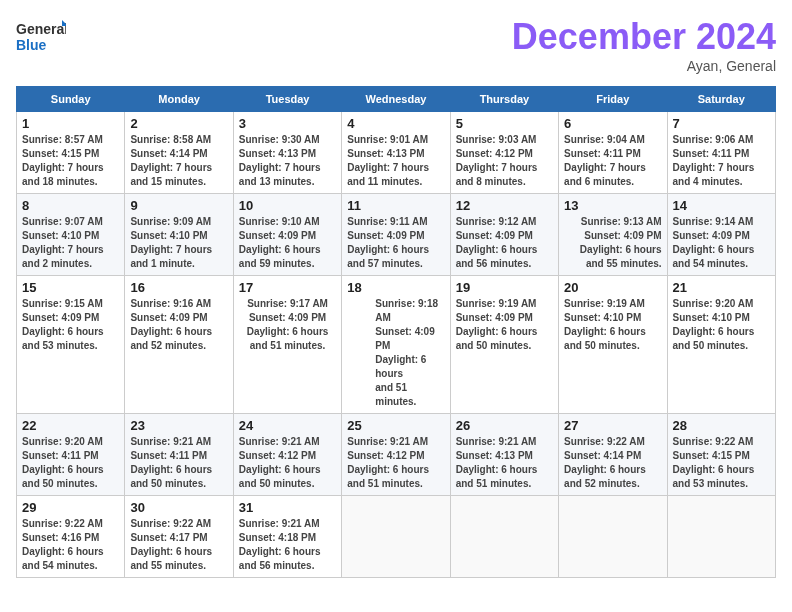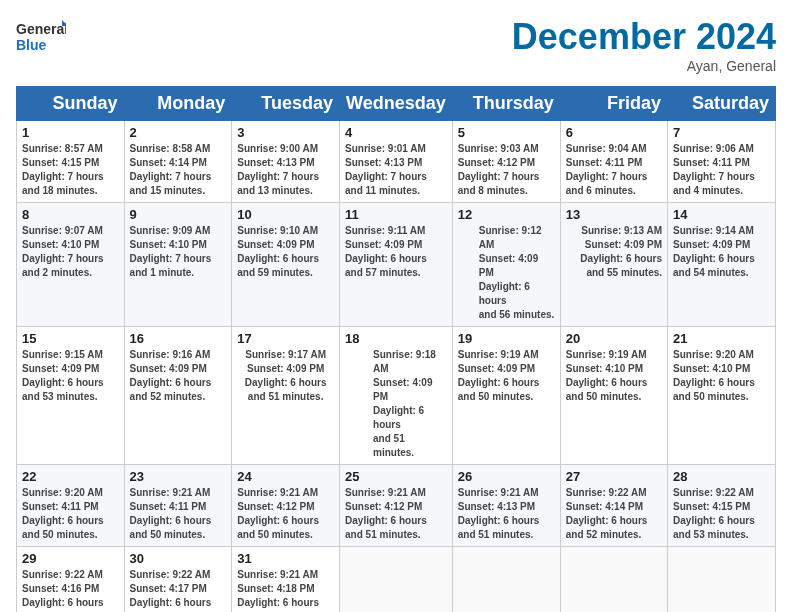--- a/index.html
+++ b/index.html
@@ -20,37 +20,37 @@
       display: flex;
       align-items: center;
       gap: 4px;
     }
     .title-block {
       text-align: right;
     }
     .month-title {
       font-size: 36px;
       font-weight: bold;
-      color: #0369a1;
+      color: #8b5cf6;
     }
     .location {
       font-size: 14px;
       color: #555;
     }
     .calendar-table {
       width: 100%;
       border-collapse: collapse;
       font-size: 11px;
     }
     .calendar-table th {
       background-color: #2b6cb0;
       color: #fff;
-      text-align: right;
+      text-align: center;
       padding: 6px 6px;
-      font-size: 18px;
+      font-size: 11px;
       font-weight: bold;
       border: 1px solid #2b6cb0;
     }
     .calendar-table td {
       border: 1px solid #ccc;
       vertical-align: top;
       padding: 4px 5px;
       width: calc(100% / 7);
       height: 80px;
       background: #fff;
@@ -115,21 +115,21 @@
         </td>
         <td>
           <span class="day-number">2</span>
           <div class="day-detail" style="white-space: pre-line;">Sunrise: 8:58 AM
 Sunset: 4:14 PM
 Daylight: 7 hours
 and 15 minutes.</div>
         </td>
         <td>
           <span class="day-number">3</span>
-          <div class="day-detail" style="white-space: pre-line;">Sunrise: 9:00 AM
+          <div class="day-detail" style="white-space: pre-line;">Sunrise: 9:30 AM
 Sunset: 4:13 PM
 Daylight: 7 hours
 and 13 minutes.</div>
         </td>
         <td>
           <span class="day-number">4</span>
           <div class="day-detail" style="white-space: pre-line;">Sunrise: 9:01 AM
 Sunset: 4:13 PM
 Daylight: 7 hours
 and 11 minutes.</div>
@@ -180,21 +180,21 @@
         </td>
         <td>
           <span class="day-number">11</span>
           <div class="day-detail" style="white-space: pre-line;">Sunrise: 9:11 AM
 Sunset: 4:09 PM
 Daylight: 6 hours
 and 57 minutes.</div>
         </td>
         <td>
           <span class="day-number">12</span>
-          <div class="day-detail" style="white-space: pre-line; margin-left: 21px;">Sunrise: 9:12 AM
+          <div class="day-detail" style="white-space: pre-line;">Sunrise: 9:12 AM
 Sunset: 4:09 PM
 Daylight: 6 hours
 and 56 minutes.</div>
         </td>
         <td>
           <span class="day-number">13</span>
           <div class="day-detail" style="white-space: pre-line; text-align: right;">Sunrise: 9:13 AM
 Sunset: 4:09 PM
 Daylight: 6 hours
 and 55 minutes.</div>

